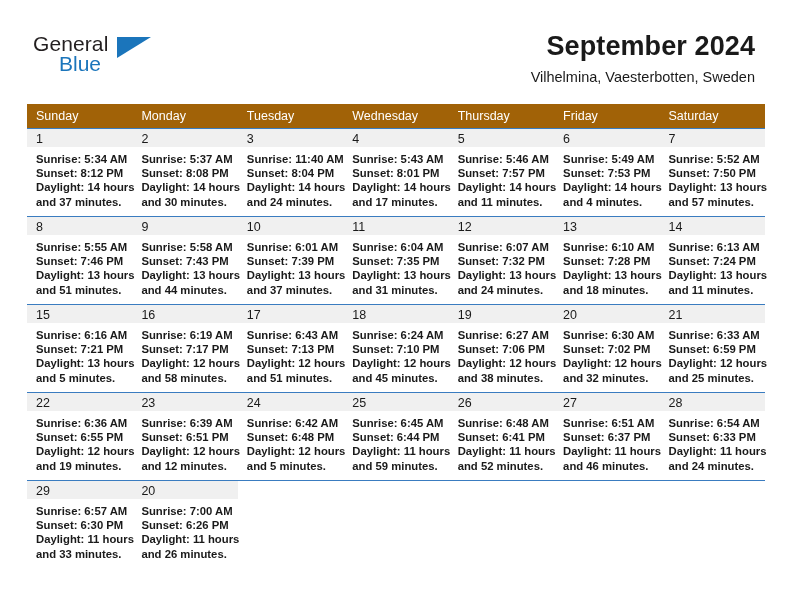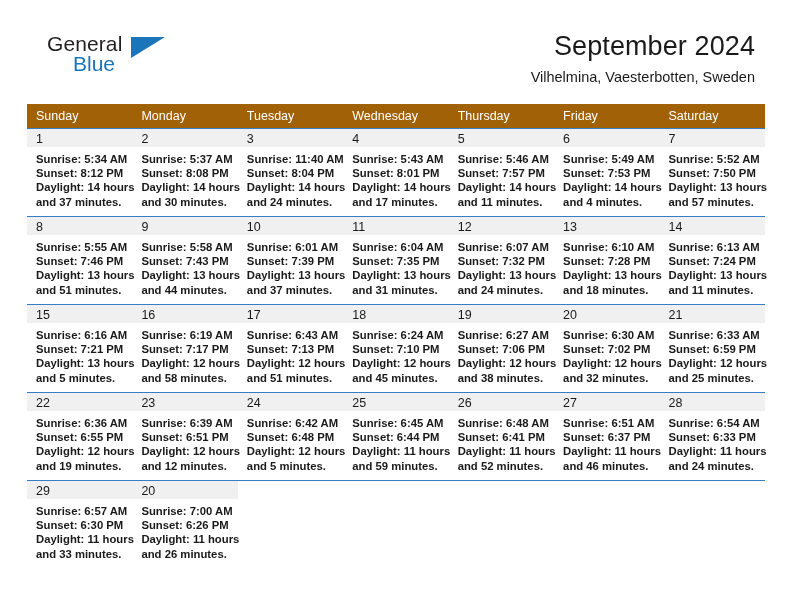--- a/index.html
+++ b/index.html
@@ -20,21 +20,20 @@
   .page-header {
     position: relative;
     height: 72px;
   }
   .brand {
     position: absolute;
     left: 33px;
     top: 33px;
     width: 150px;
     height: 48px;
-    margin-left: 14px;
   }
   .brand-general {
     font-size: 21px;
     color: #231f20;
     letter-spacing: 0.1px;
     line-height: 22px;
     display: block;
   }
   .brand-blue {
     font-size: 21px;
@@ -55,21 +54,21 @@
   }
 
   .title-block {
     position: absolute;
     right: 37px;
     top: 30px;
     text-align: right;
   }
   .month-title {
     font-size: 27px;
-    font-weight: normal;
+    font-weight: bold;
     color: #1a1a1a;
     line-height: 32px;
     margin: 0;
     letter-spacing: 0.1px;
   }
   .location-subtitle {
     font-size: 14.5px;
     color: #1a1a1a;
     line-height: 20px;
     margin: 5px 0 0 9px;

